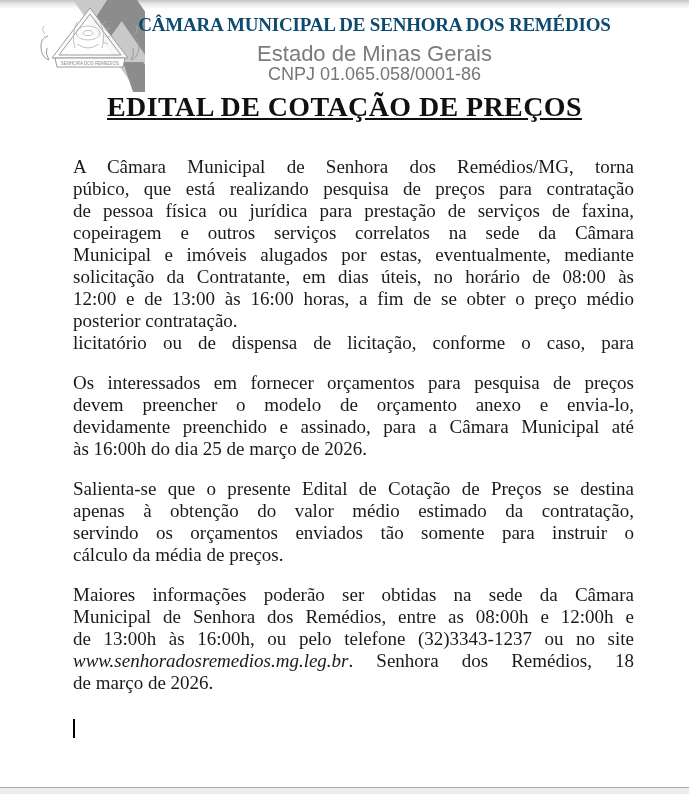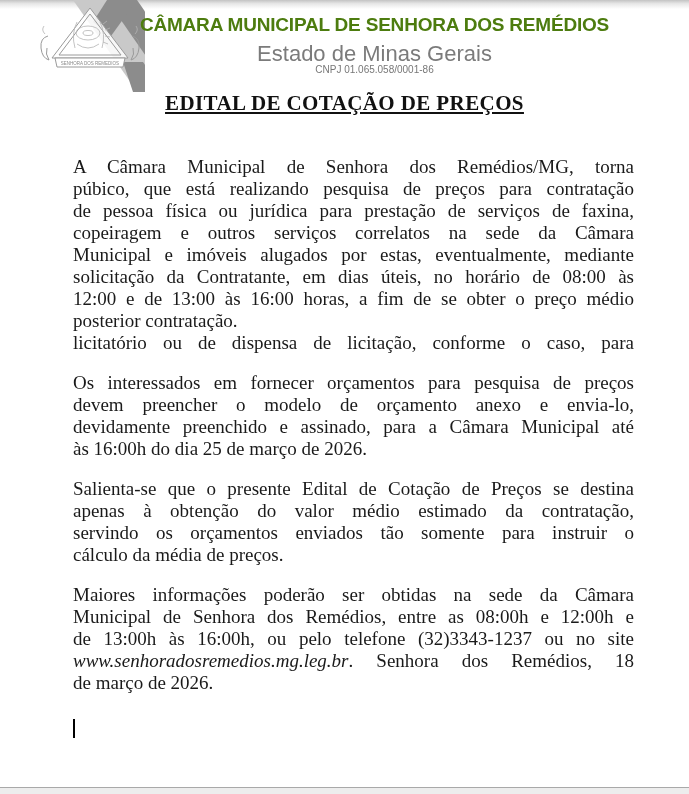--- a/index.html
+++ b/index.html
@@ -29,52 +29,52 @@
   .logo {
     position: absolute;
     left: 15px; top: 0;
     width: 130px; height: 92px;
   }
   .header-org {
     position: absolute;
     left: 60px; right: 0;
     top: 14px;
     text-align: center;
-    font-family: Liberation Sans, sans-serif;
+    font-family: Liberation Serif, serif;
     font-weight: bold;
     font-size: 19px;
     letter-spacing: -0.2px;
-    color: #4d7c0f;
+    color: #0c4a6e;
   }
   .header-state {
     position: absolute;
     left: 60px; right: 0;
     top: 41px;
     text-align: center;
     font-family: "Liberation Sans", sans-serif;
     font-size: 22px;
     color: #7b7b7b;
   }
   .header-cnpj {
     position: absolute;
     left: 60px; right: 0;
     top: 64px;
     text-align: center;
     font-family: "Liberation Sans", sans-serif;
-    font-size: 10px;
+    font-size: 18px;
     color: #777777;
   }
   
   .doc-title {
     position: absolute;
     left: 0; right: 0;
     top: 91px;
     text-align: center;
     font-weight: bold;
-    font-size: 21px;
+    font-size: 28px;
     letter-spacing: 0.4px;
     color: #111111;
     text-decoration: underline;
   }
   .paragraphs {
     position: absolute;
     left: 73px;
     top: 156px;
     width: 561px;
     font-size: 19px;

